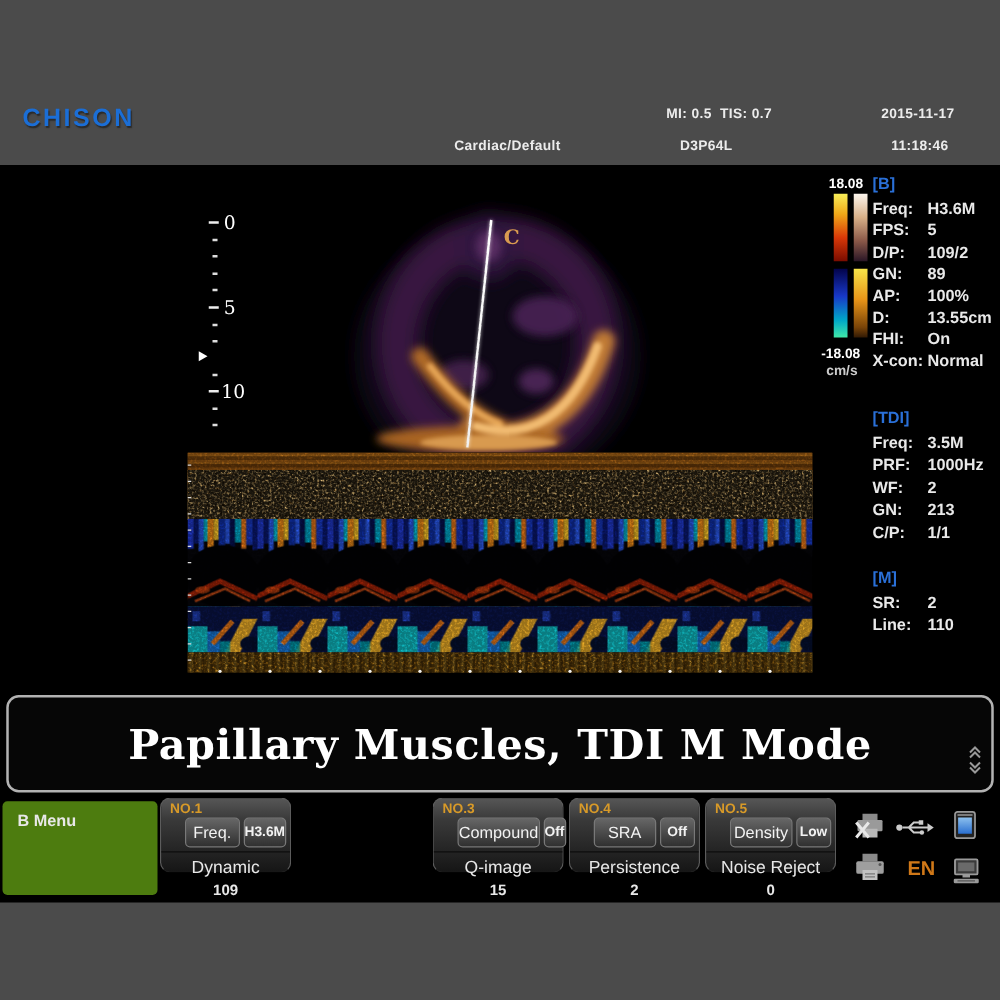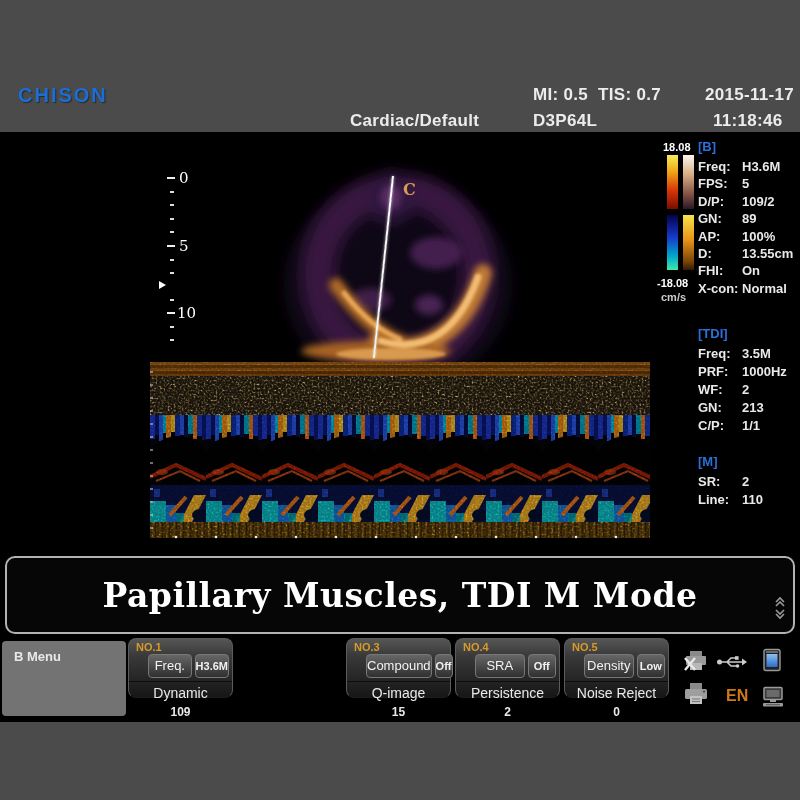--- a/index.html
+++ b/index.html
@@ -1,20 +1,20 @@
 <!DOCTYPE html>
 <html><head>
 <meta charset="utf-8">
 <style>
   html,body{margin:0;padding:0;background:#4b4b4b;width:800px;height:800px;overflow:hidden;
     font-family:"Liberation Sans",sans-serif;}
   .screen{position:relative;width:800px;height:800px;background:#4b4b4b;}
 
   
-  .hdr-text{position:absolute;color:#ececec;font-size:17px;font-weight:700;letter-spacing:.3px;}
+  .hdr-text{position:absolute;color:#ececec;font-size:11px;font-weight:700;letter-spacing:.3px;}
   .logo{position:absolute;left:18px;top:84px;font-size:20px;font-weight:700;letter-spacing:2px;
     color:#1b6ed6;text-shadow:1px 1px 1px #2a2a2a;}
 
   
   .stage{position:absolute;left:0;top:132px;width:800px;height:590px;background:#000;}
 
   
   .Mtick{position:absolute;width:8px;height:2px;background:#eee;}
   .mtick{position:absolute;width:4px;height:2px;background:#ddd;}
   .dlabel{position:absolute;color:#fff;font:15px "DejaVu Serif",serif;}
@@ -49,21 +49,21 @@
 
   
   .title-box{position:absolute;left:5px;top:556px;width:786px;height:74px;background:#060606;
     border:2px solid #b2b2b2;border-radius:10px;}
   .title-text{position:absolute;left:0;top:0;width:100%;height:74px;display:flex;
     align-items:center;justify-content:center;color:#fff;
     font:700 33px "DejaVu Serif",serif;letter-spacing:.5px;}
   .scrollers{position:absolute;right:6px;top:36px;display:flex;flex-direction:column;}
 
   
-  .bmenu{position:absolute;left:2px;top:641px;width:124px;height:75px;background:#737373;
+  .bmenu{position:absolute;left:2px;top:641px;width:124px;height:75px;background:#4d7c0f;
     border-radius:4px;color:#e8e8e8;font:700 13px "Liberation Sans",sans-serif;}
   .bmenu span{display:block;padding:8px 0 0 12px;}
   .panel{position:absolute;top:638px;width:105px;height:60px;border-radius:8px;
     background:linear-gradient(#565656 0%,#3a3a3a 28%,#161616 100%);
     border:1px solid #5c5c5c;border-bottom-color:#1e1e1e;box-sizing:border-box;}
   .panel .no{height:12px;padding:2px 0 0 7px;font:700 11px "Liberation Sans",sans-serif;color:#d89a28;}
   .btnrow{display:flex;gap:3px;padding:1px 3px 0 19px;height:24px;}
   .cell{background:linear-gradient(#666,#303030);border:1px solid #787878;border-radius:4px;
     display:flex;align-items:center;justify-content:center;color:#f2f2f2;text-align:center;}
   .cell.lab{flex:1.8;font:400 13px "Liberation Sans",sans-serif;line-height:12px;}

